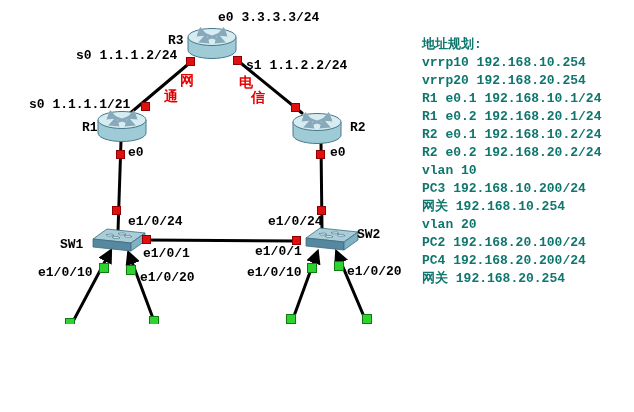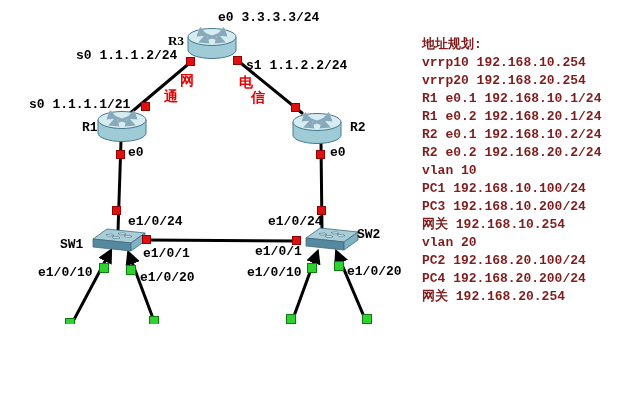--- a/index.html
+++ b/index.html
@@ -17,21 +17,21 @@
     line-height:1; font-family:"DejaVu Sans","Liberation Sans",sans-serif;
   }
   .port {
     position:absolute; width:9px; height:9px; box-sizing:border-box;
     background:#e01010; border:1px solid #8f0000;
   }
   .port.green { width:10px; height:10px; background:#2fd32f; border-color:#0f7a0f; }
   .dev { position:absolute; }
   #wires { position:absolute; left:0; top:0; pointer-events:none; }
   #panel { position:absolute; left:422px; top:36px; }
-  #panel div { font-weight:bold; font-size:13px; line-height:18px; white-space:pre; color:#7f1d1d; }
+  #panel div { font-weight:bold; font-size:13px; line-height:18px; white-space:pre; color:#0f766e; }
   #watermark {
     position:absolute; left:487px; top:355px; width:170px; height:64px;
     background:#f2f2f2; border-radius:9px;
   }
   .wm-brand {
     position:absolute; left:56px; top:8px; font-size:19px; font-weight:bold;
     color:#b3b3b3; font-family:"DejaVu Sans","Liberation Sans",sans-serif;
     white-space:nowrap; line-height:1.2;
   }
   .wm-sub {
@@ -214,21 +214,21 @@
   <div class="port green" style="left:99px;top:263px;"></div>
   <div class="port green" style="left:126px;top:265px;"></div>
   <div class="port green" style="left:307px;top:263px;"></div>
   <div class="port green" style="left:334px;top:261px;"></div>
   <div class="port green" style="left:65px;top:318px;"></div>
   <div class="port green" style="left:149px;top:316px;"></div>
   <div class="port green" style="left:286px;top:314px;"></div>
   <div class="port green" style="left:362px;top:314px;"></div>
 
   <div class="lbl" style="left:218px;top:11px;">e0 3.3.3.3/24</div>
-  <div class="lbl" style="left:168px;top:34px;font-family:Liberation Serif, serif;">R3</div>
+  <div class="lbl" style="left:168px;top:34px;">R3</div>
   <div class="lbl" style="left:76px;top:49px;">s0 1.1.1.2/24</div>
   <div class="lbl" style="left:246px;top:50px;margin-top:9px;">s1 1.1.2.2/24</div>
   <div class="lbl" style="left:29px;top:98px;">s0 1.1.1.1/21</div>
   <div class="lbl" style="left:82px;top:121px;">R1</div>
   <div class="lbl" style="left:350px;top:121px;">R2</div>
   <div class="lbl" style="left:128px;top:146px;">e0</div>
   <div class="lbl" style="left:330px;top:146px;">e0</div>
   <div class="lbl" style="left:128px;top:215px;">e1/0/24</div>
   <div class="lbl" style="left:268px;top:215px;">e1/0/24</div>
   <div class="lbl" style="left:60px;top:238px;">SW1</div>
@@ -251,21 +251,20 @@
 
   <div id="panel">
     <div>地址规划:</div>
     <div>vrrp10 192.168.10.254</div>
     <div>vrrp20 192.168.20.254</div>
     <div>R1 e0.1 192.168.10.1/24</div>
     <div>R1 e0.2 192.168.20.1/24</div>
     <div>R2 e0.1 192.168.10.2/24</div>
     <div>R2 e0.2 192.168.20.2/24</div>
     <div>vlan 10</div>
-    <div>PC1 192.168.10.100/24</div>
     <div>PC3 192.168.10.200/24</div>
     <div>网关 192.168.10.254</div>
     <div>vlan 20</div>
     <div>PC2 192.168.20.100/24</div>
     <div>PC4 192.168.20.200/24</div>
     <div>网关 192.168.20.254</div>
   </div>
 
   <div id="watermark">
     <svg class="wm-logo" width="42" height="42" viewBox="0 0 42 42">

